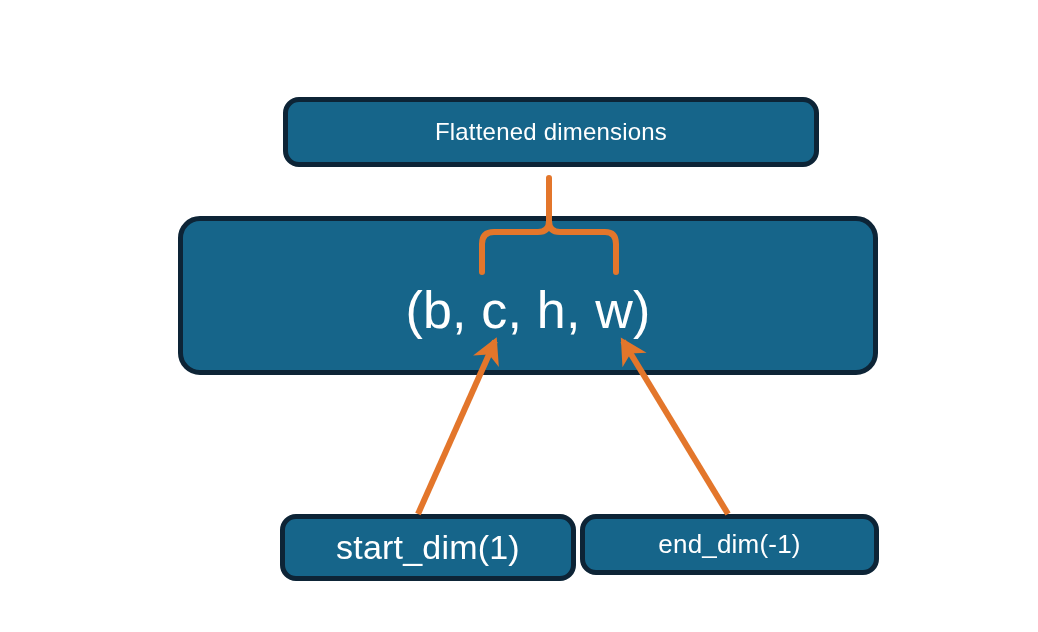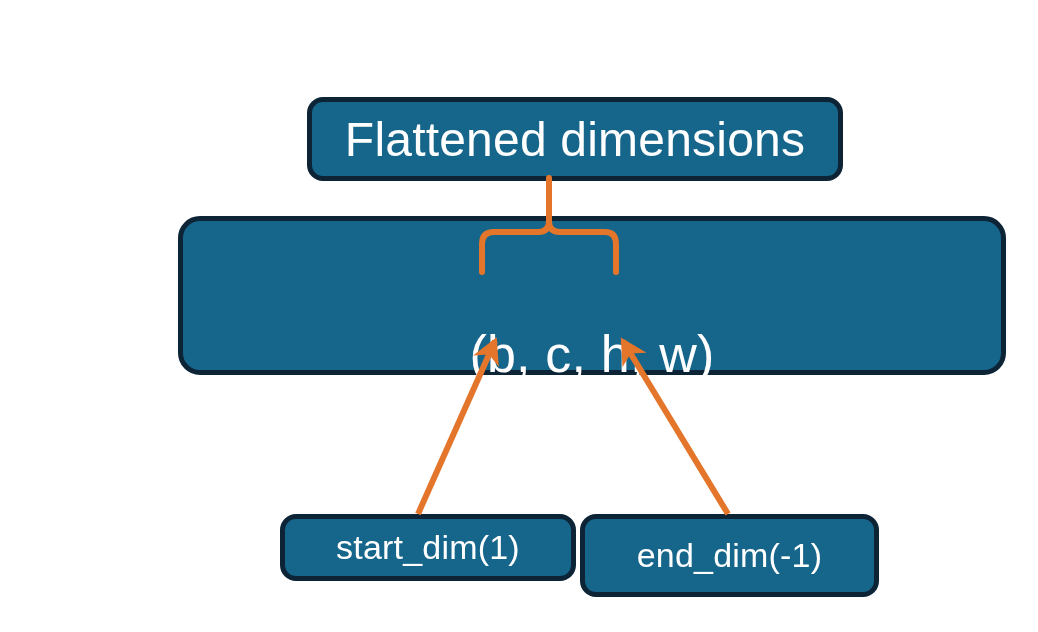--- a/index.html
+++ b/index.html
@@ -31,52 +31,52 @@
     display: flex;
     align-items: center;
     justify-content: center;
     color: #ffffff;
     font-weight: 400;
     letter-spacing: 0.2px;
     white-space: nowrap;
     z-index: 2;
   }
   #node-flattened {
-    left: 307px;
+    left: 283px;
     top: 97px;
     width: 536px;
-    height: 84px;
-    font-size: 48px;
+    height: 70px;
+    font-size: 24px;
   }
   #node-shape {
     left: 178px;
     top: 216px;
-    width: 828px;
+    width: 700px;
     height: 159px;
     border-radius: 22px;
     font-size: 52px;
-    align-items: flex-end;
+    align-items: center;
   }
   #node-shape .shape-text {
     position: relative;
     top: 14px;
   }
   #node-startdim {
     left: 280px;
     top: 514px;
     width: 296px;
     height: 67px;
     font-size: 34px;
   }
   #node-enddim {
     left: 580px;
     top: 514px;
     width: 299px;
-    height: 83px;
-    font-size: 34px;
+    height: 61px;
+    font-size: 26px;
   }
   #overlay-connectors {
     position: absolute;
     left: 0;
     top: 0;
     width: 1038px;
     height: 632px;
     z-index: 3;
     pointer-events: none;
   }

